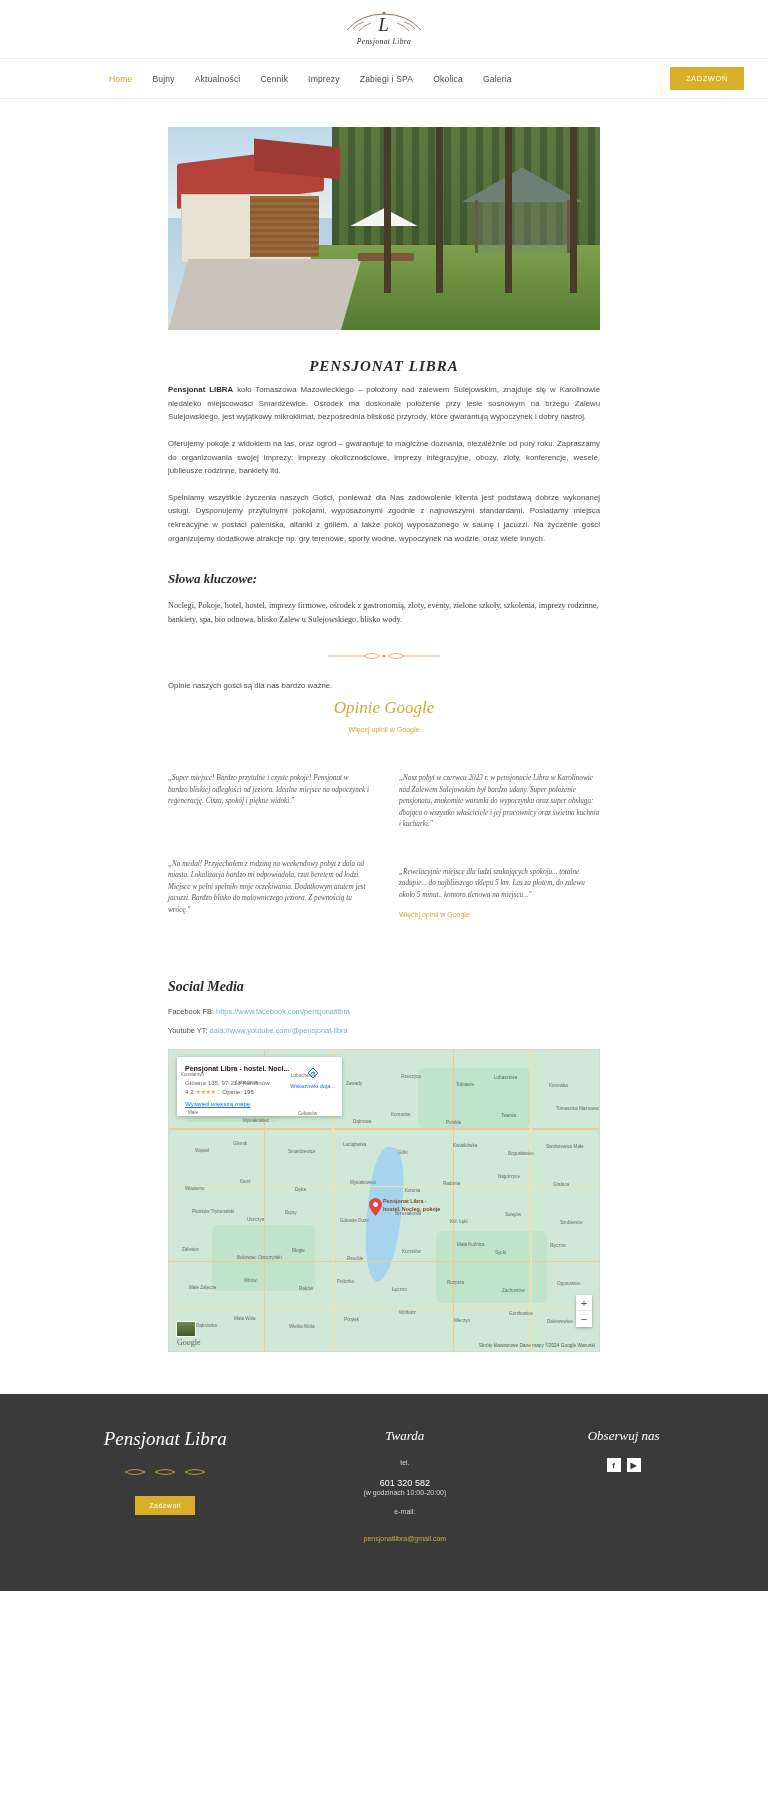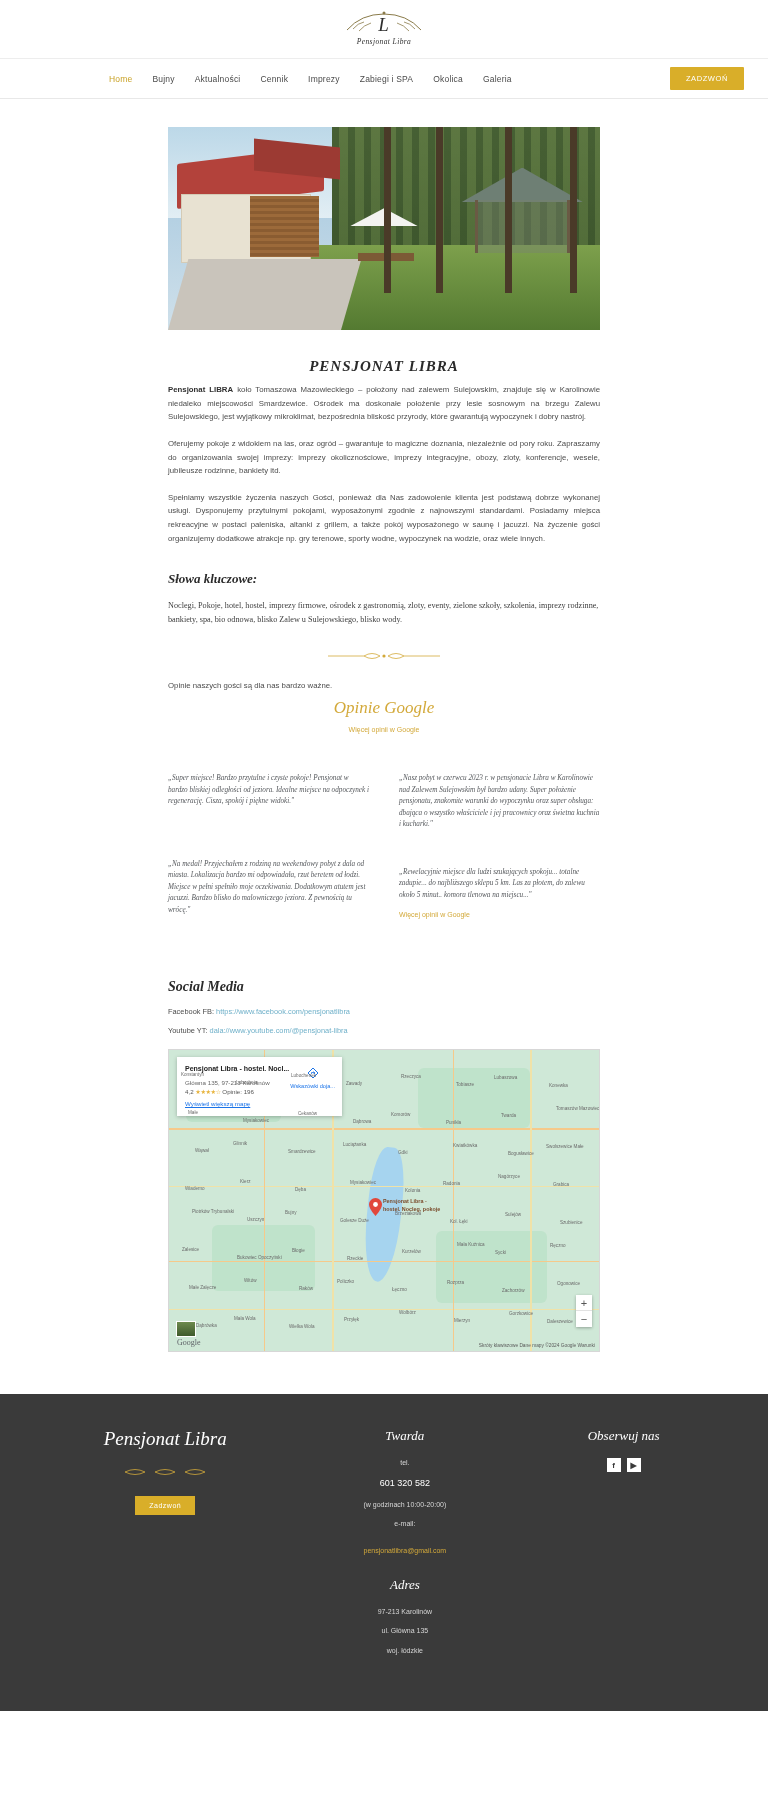--- a/index.html
+++ b/index.html
@@ -238,21 +238,21 @@
   .f-btn {
     display:block; margin: 0 auto; background:#d9ae29; color:#fff; border:none;
     font-size:7px; letter-spacing:.5px; padding:6px 14px; cursor:pointer;
   }
   .f-col { text-align:center; }
   .f-head {
     font-family:"Liberation Serif", serif; font-style: italic;
     font-size: 13px; color:#fff; margin-bottom: 14px;
   }
   .f-line { font-size:7px; color:#d6d6d6; margin-bottom:9px; line-height:1.5; }
-  .f-strong { font-size: 9px; color:#ffffff; margin-bottom: 12px; }
+  .f-strong { font-size: 9px; color:#ffffff; }
   .f-link { color:#d3a93a; text-decoration:none; font-size:7px; }
   .f-social { display:flex; gap:6px; justify-content:center; }
   .f-social span {
     width:14px; height:14px; background:#fff; color:#3a3a3a;
     display:flex; align-items:center; justify-content:center;
     font-size:8px; font-weight:bold; cursor:pointer;
   }
   .f-addr { margin-top: 20px; }
 </style>
 </head>
@@ -475,26 +475,20 @@
     <button class="f-btn">Zadzwoń</button>
   </div>
 
   <div class="f-col">
     <div class="f-head">Twarda</div>
     <div class="f-line">tel.</div>
     <div class="f-strong">601 320 582</div>
     <div class="f-line">(w godzinach 10:00-20:00)</div>
     <div class="f-line">e-mail:</div>
     <a href="#" class="f-link">pensjonatlibra@gmail.com</a>
-    <div class="f-addr">
-      <div class="f-head">Adres</div>
-      <div class="f-line">97-213 Karolinów</div>
-      <div class="f-line">ul. Główna 135</div>
-      <div class="f-line">woj. łódzkie</div>
-    </div>
   </div>
 
   <div class="f-col">
     <div class="f-head">Obserwuj nas</div>
     <div class="f-social">
       <span>f</span>
       <span>▶</span>
     </div>
   </div>
 </footer>

